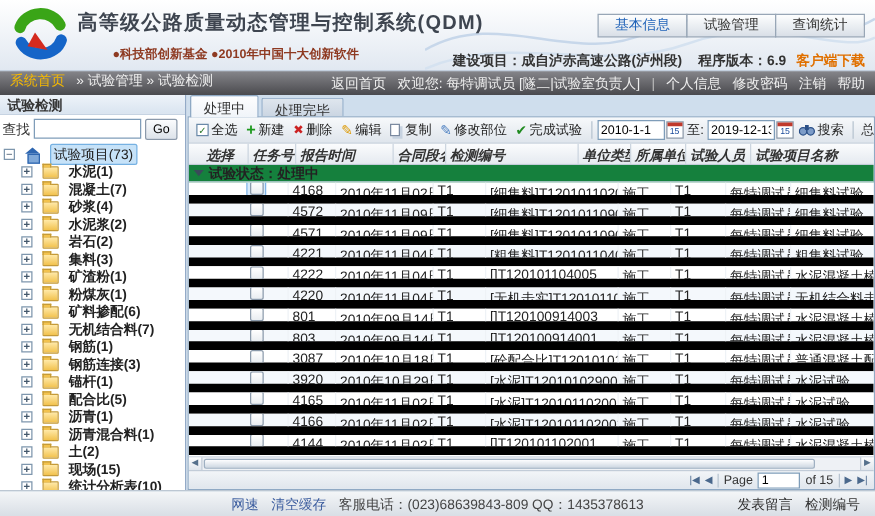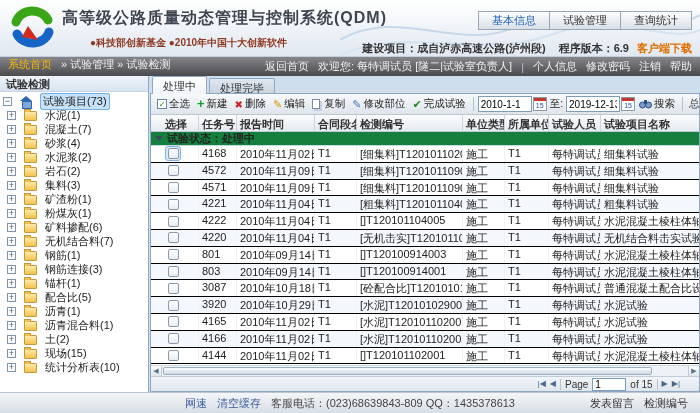--- a/index.html
+++ b/index.html
@@ -37,21 +37,21 @@
            border-right:1px solid #93aac7;display:flex;flex-direction:column;}
   .side-title{height:16px;background:linear-gradient(#eef3f9,#d9e4f0);font-weight:bold;color:#333;
               padding:1px 6px;border-bottom:1px solid #c6d3e2;}
   .search-row{display:flex;align-items:center;gap:3px;padding:3px 2px;height:22px;}
   .search-row label{color:#333;}
   .search-input{width:86px;height:16px;border:1px solid #7f9db9;font-size:11px;padding:0 2px;}
   .go-btn{width:26px;height:17px;border:1px solid #8b99aa;background:linear-gradient(#fbfcfd,#dde3ea);
           font-size:10px;cursor:pointer;border-radius:2px;}
   .tree{flex:1;overflow:hidden;padding:2px 0 0 3px;}
   .titem{display:flex;align-items:center;gap:8px;height:14px;white-space:nowrap;cursor:pointer;}
-  .titem.child{margin-left:4px;}
+  .titem.child{margin-left:14px;font-weight:bold;}
   .expander{width:9px;height:9px;border:1px solid #7e96ad;background:#fff;flex:none;
             font-size:9px;line-height:7px;text-align:center;color:#44586c;}
   .expander::before{content:"+";}
   .expander.open::before{content:"\2212";}
   .folder{width:13px;height:10px;flex:none;background:linear-gradient(#ffe9a8,#f2c24e);
           border:1px solid #c49a39;border-radius:1px;position:relative;margin-top:1px;}
   .folder::before{content:"";position:absolute;left:-1px;top:-3px;width:5px;height:2px;
                   background:#f2c24e;border:1px solid #c49a39;border-bottom:none;}
   .home-ico{width:12px;height:11px;flex:none;position:relative;}
   .home-ico::before{content:"";position:absolute;left:0;top:0;border-left:6px solid transparent;
@@ -87,28 +87,28 @@
   .ic-ok::before{content:"\2714";}
   .date-input{width:54px;height:16px;border:1px solid #7f9db9;font-size:10px;padding:0 2px;}
   .ic-cal{width:14px;height:14px;border:1px solid #8a98a8;background:#fff;position:relative;flex:none;
           font-size:7px;color:#1a4a9a;text-align:center;line-height:18px;cursor:pointer;}
   .ic-cal::before{content:"";position:absolute;left:0;top:0;right:0;height:3px;background:#c0392b;}
   .ic-cal::after{content:"15";position:absolute;left:0;right:0;top:3px;line-height:10px;}
   .ic-bino{flex:none;}
   .total{margin-left:2px;color:#333;}
 
   .ghead{height:17px;flex:none;display:flex;background:linear-gradient(#fbfcfd,#e5eaf0);
-         border-bottom:1px solid #c2ccd8;font-weight:bold;color:#333;}
+         border-bottom:1px solid #c2ccd8;font-weight:bold;color:#333;font-style:italic;}
   .hcell{border-right:1px solid #ccd5df;padding:2px 3px;white-space:nowrap;overflow:hidden;}
   .grow-group{height:14px;flex:none;background:#15803d;border-bottom:1px solid #ccd8e6;display:flex;
               align-items:center;gap:4px;padding-left:4px;font-weight:bold;color:#222;}
   .gtri{width:0;height:0;border-left:4px solid transparent;border-right:4px solid transparent;
         border-top:5px solid #3a4a5a;flex:none;}
   .gbody{flex:1;overflow:hidden;}
-  .trow{height:16.8px;display:flex;border-bottom:1px solid #000000;background:#fff;}
+  .trow{height:16.8px;display:flex;border-bottom:7px solid #000000;background:#fff;padding-left:32px;}
   .trow.alt{background:#f4f8fc;}
   .c{padding:1px 3px;border-right:1px solid #eef2f6;white-space:nowrap;overflow:hidden;color:#222;}
   .c-sel{width:48px;padding-left:14px;display:flex;align-items:center;}
   .c-task{width:38px;}
   .c-date{width:78px;}
   .c-contract{width:42px;}
   .c-code{width:106px;}
   .c-utype{width:42px;}
   .c-unit{width:44px;}
   .c-person{width:52px;}
@@ -122,21 +122,21 @@
   .hsb .arrow{width:11px;height:10px;font-size:7px;line-height:10px;text-align:center;color:#55708c;
               background:linear-gradient(#fdfdfe,#dfe5ec);border-right:1px solid #c2ccd8;cursor:pointer;flex:none;}
   .hsb .arrow.r{border-left:1px solid #c2ccd8;border-right:none;}
   .hsb .arrow.l::before{content:"\25C0";}
   .hsb .arrow.r::before{content:"\25B6";}
   .hsb .track{flex:1;height:10px;position:relative;}
   .hsb .thumb{position:absolute;left:1px;top:1px;height:8px;width:93%;background:linear-gradient(#fdfdfe,#cfd9e3);
               border:1px solid #9fb0c2;border-radius:2px;cursor:grab;}
 
   .pager{height:15px;flex:none;background:linear-gradient(#f2f5f8,#e0e6ed);border-top:1px solid #c2ccd8;
-         display:flex;align-items:center;justify-content:flex-end;gap:4px;padding-right:19px;font-size:10px;color:#333;}
+         display:flex;align-items:center;justify-content:flex-end;gap:4px;padding-right:5px;font-size:10px;color:#333;}
   .pgbtn{font-size:8px;color:#4a688c;cursor:pointer;line-height:10px;}
   .pgbtn.first::before{content:"|\25C0";}
   .pgbtn.prev::before{content:"\25C0";}
   .pgbtn.next::before{content:"\25B6";}
   .pgbtn.last::before{content:"\25B6|";}
   .pg-sep{width:1px;height:11px;background:#b7c3d0;}
   .pg-input{width:34px;height:13px;border:1px solid #7f9db9;font-size:10px;padding:0 2px;}
 
   
   .footer{position:absolute;left:0;top:392px;width:700px;height:21px;
@@ -182,20 +182,25 @@
     <span class="dim">|</span>
     <a>个人信息</a>
     <a>修改密码</a>
     <a>注销</a>
     <a class="gold">帮助</a>
   </div>
 </div>
 
 <div class="sidebar">
   <div class="side-title">试验检测</div>
+  <div class="search-row">
+    <label>查找</label>
+    <input class="search-input" style="">
+    <button class="go-btn">Go</button>
+  </div>
   <div class="tree">
     <div class="titem">
       <span class="expander open"></span>
       <span class="home-ico"></span>
       <span class="root-sel">试验项目(73)</span>
     </div>
     <div>
         <div class="titem child">
     <span class="expander"></span>
     <span class="folder"></span>

